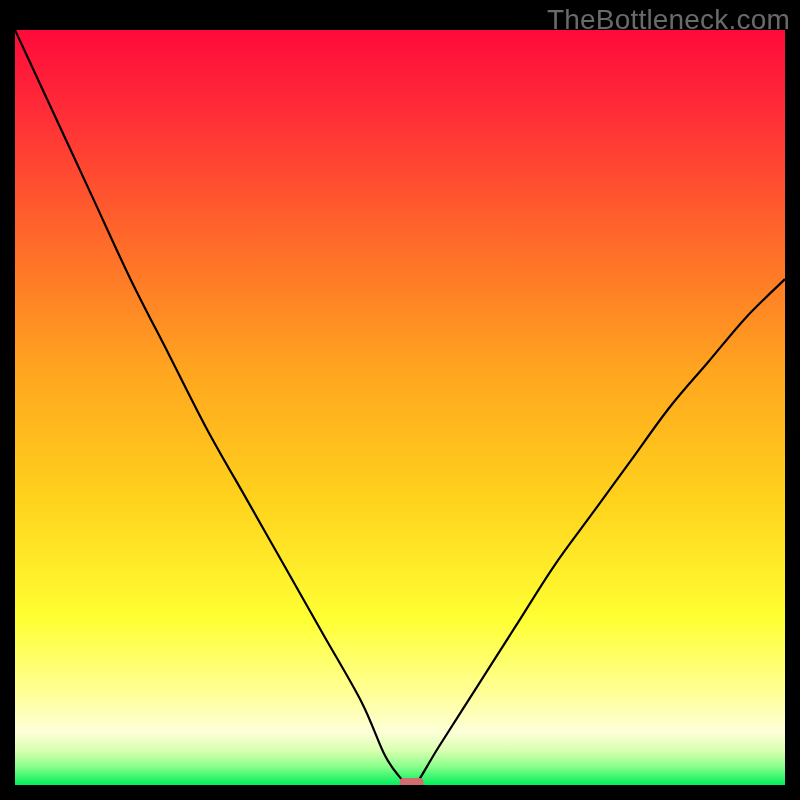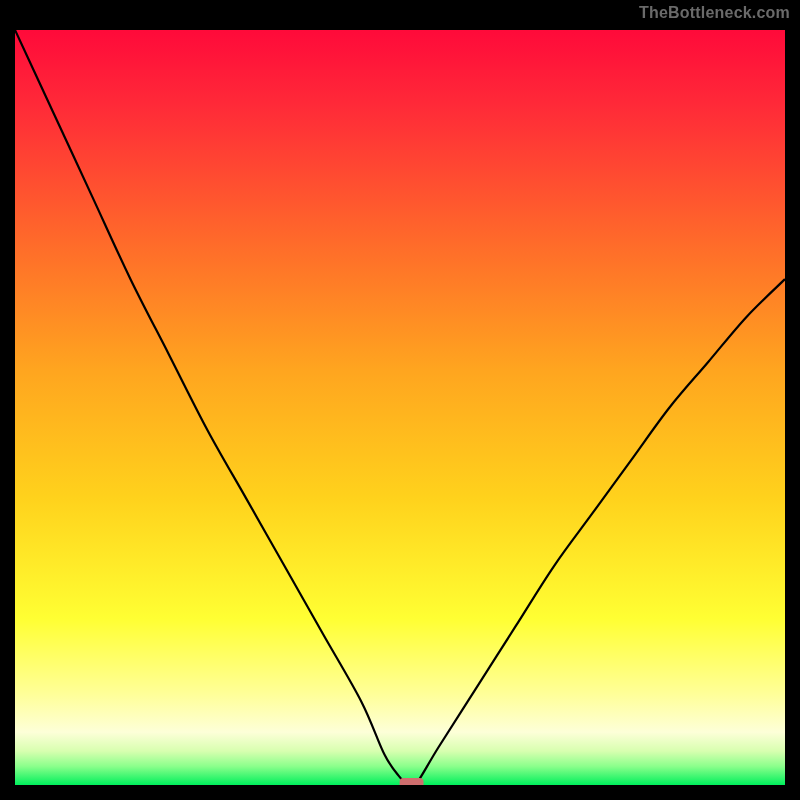--- a/index.html
+++ b/index.html
@@ -8,22 +8,22 @@
     position: relative;
     width: 800px;
     height: 800px;
     background: #000;
   }
   .watermark {
     position: absolute;
     top: 4px;
     right: 10px;
     font-family: Arial, Helvetica, sans-serif;
-    font-size: 16px;
-    font-weight: 700;
+    font-size: 28px;
+    font-weight: 400;
     color: #6a6a6a;
     letter-spacing: 0.2px;
     z-index: 20;
     user-select: none;
   }
   .plot-wrap {
     position: absolute;
     left: 15px;
     top: 30px;
     width: 770px;

